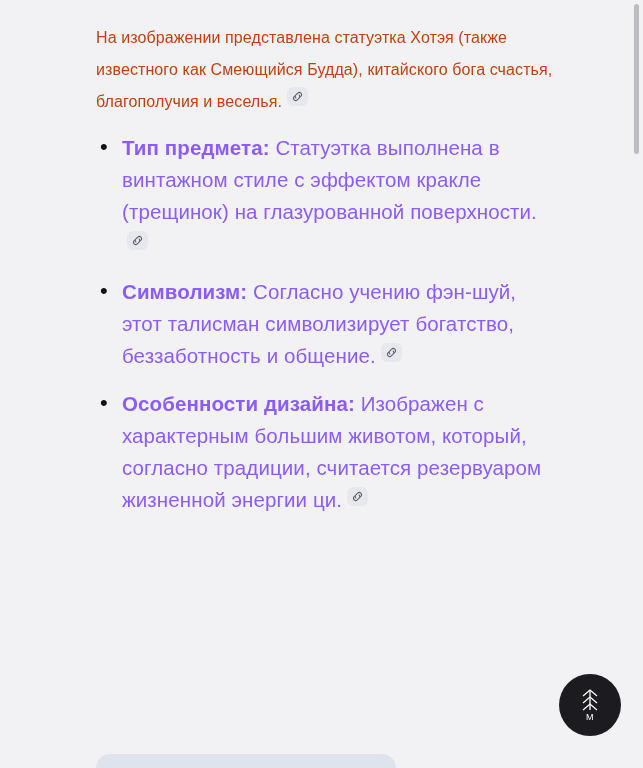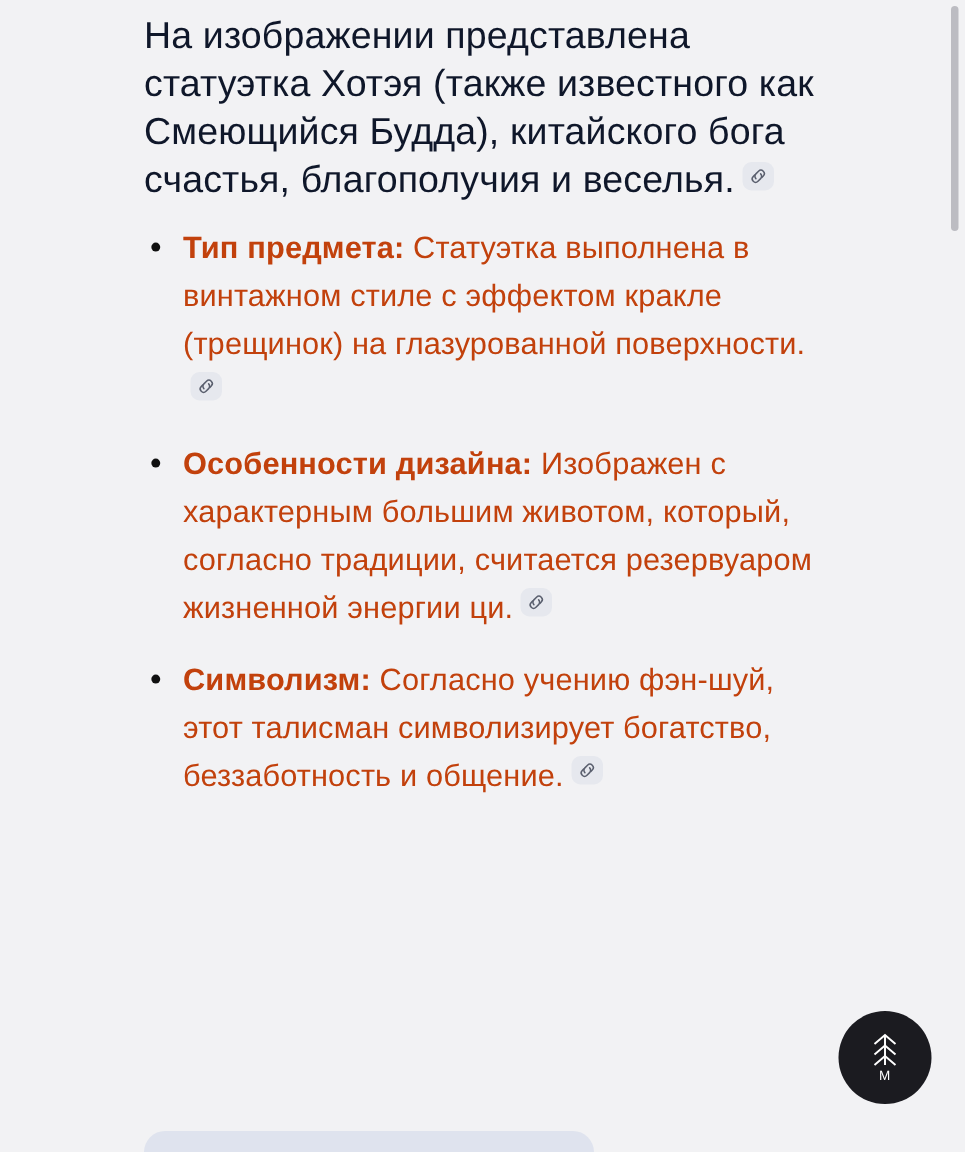--- a/index.html
+++ b/index.html
@@ -22,39 +22,39 @@
   }
   .content {
     position: absolute;
     left: 96px;
     top: 0;
     width: 460px;
     padding-top: 8px;
     box-sizing: border-box;
   }
   .para {
-    font-size: 25px;
+    font-size: 16px;
     line-height: 32px;
     letter-spacing: 0.1px;
-    margin: 0 0 14px 0;
-    color: #0f172a;
+    margin: 14px 0 14px 0;
+    color: #c2410c;
   }
   ul.bullets {
     list-style: none;
     margin: 0;
     padding: 0;
   }
   ul.bullets > li {
     position: relative;
     padding-left: 26px;
     font-size: 20.5px;
     line-height: 32px;
     letter-spacing: 0.1px;
     margin-bottom: 16px;
-    color: #c2410c;
+    color: #8b5cf6;
   }
   ul.bullets > li::before {
     content: "\2022";
     position: absolute;
     left: 4px;
     top: -1px;
     font-size: 22px;
     line-height: 32px;
     color: #101010;
   }
@@ -149,28 +149,28 @@
     <ul class="bullets">
 
       <li>
         <span class="lead">Тип предмета:</span><span> Статуэтка выполнена в винтажном стиле с эффектом кракле (трещинок) на глазурованной поверхности.</span><span class="cite"><svg width="13" height="13" viewBox="0 0 14 14">
               <path d="M5.3 8.7a2.4 2.4 0 0 1 0-3.4l1.9-1.9a2.4 2.4 0 0 1 3.4 3.4l-1 1" stroke="#5a5f6e" stroke-width="1.1" fill="none" stroke-linecap="round"></path>
               <path d="M8.7 5.3a2.4 2.4 0 0 1 0 3.4l-1.9 1.9a2.4 2.4 0 0 1-3.4-3.4l1-1" stroke="#5a5f6e" stroke-width="1.1" fill="none" stroke-linecap="round"></path>
             </svg></span>
       </li>
 
       <li>
-        <span class="lead">Особенности дизайна:</span><span> Изображен с характерным большим животом, который, согласно традиции, считается резервуаром жизненной энергии ци.</span><span class="cite"><svg width="13" height="13" viewBox="0 0 14 14">
+        <span class="lead">Символизм:</span><span> Согласно учению фэн-шуй, этот талисман символизирует богатство, беззаботность и общение.</span><span class="cite"><svg width="13" height="13" viewBox="0 0 14 14">
               <path d="M5.3 8.7a2.4 2.4 0 0 1 0-3.4l1.9-1.9a2.4 2.4 0 0 1 3.4 3.4l-1 1" stroke="#5a5f6e" stroke-width="1.1" fill="none" stroke-linecap="round"></path>
               <path d="M8.7 5.3a2.4 2.4 0 0 1 0 3.4l-1.9 1.9a2.4 2.4 0 0 1-3.4-3.4l1-1" stroke="#5a5f6e" stroke-width="1.1" fill="none" stroke-linecap="round"></path>
             </svg></span>
       </li>
 
       <li>
-        <span class="lead">Символизм:</span><span> Согласно учению фэн-шуй, этот талисман символизирует богатство, беззаботность и общение.</span><span class="cite"><svg width="13" height="13" viewBox="0 0 14 14">
+        <span class="lead">Особенности дизайна:</span><span> Изображен с характерным большим животом, который, согласно традиции, считается резервуаром жизненной энергии ци.</span><span class="cite"><svg width="13" height="13" viewBox="0 0 14 14">
               <path d="M5.3 8.7a2.4 2.4 0 0 1 0-3.4l1.9-1.9a2.4 2.4 0 0 1 3.4 3.4l-1 1" stroke="#5a5f6e" stroke-width="1.1" fill="none" stroke-linecap="round"></path>
               <path d="M8.7 5.3a2.4 2.4 0 0 1 0 3.4l-1.9 1.9a2.4 2.4 0 0 1-3.4-3.4l1-1" stroke="#5a5f6e" stroke-width="1.1" fill="none" stroke-linecap="round"></path>
             </svg></span>
       </li>
 
 
     </ul>
   </div>
 
   <div class="scrollbar-track">

